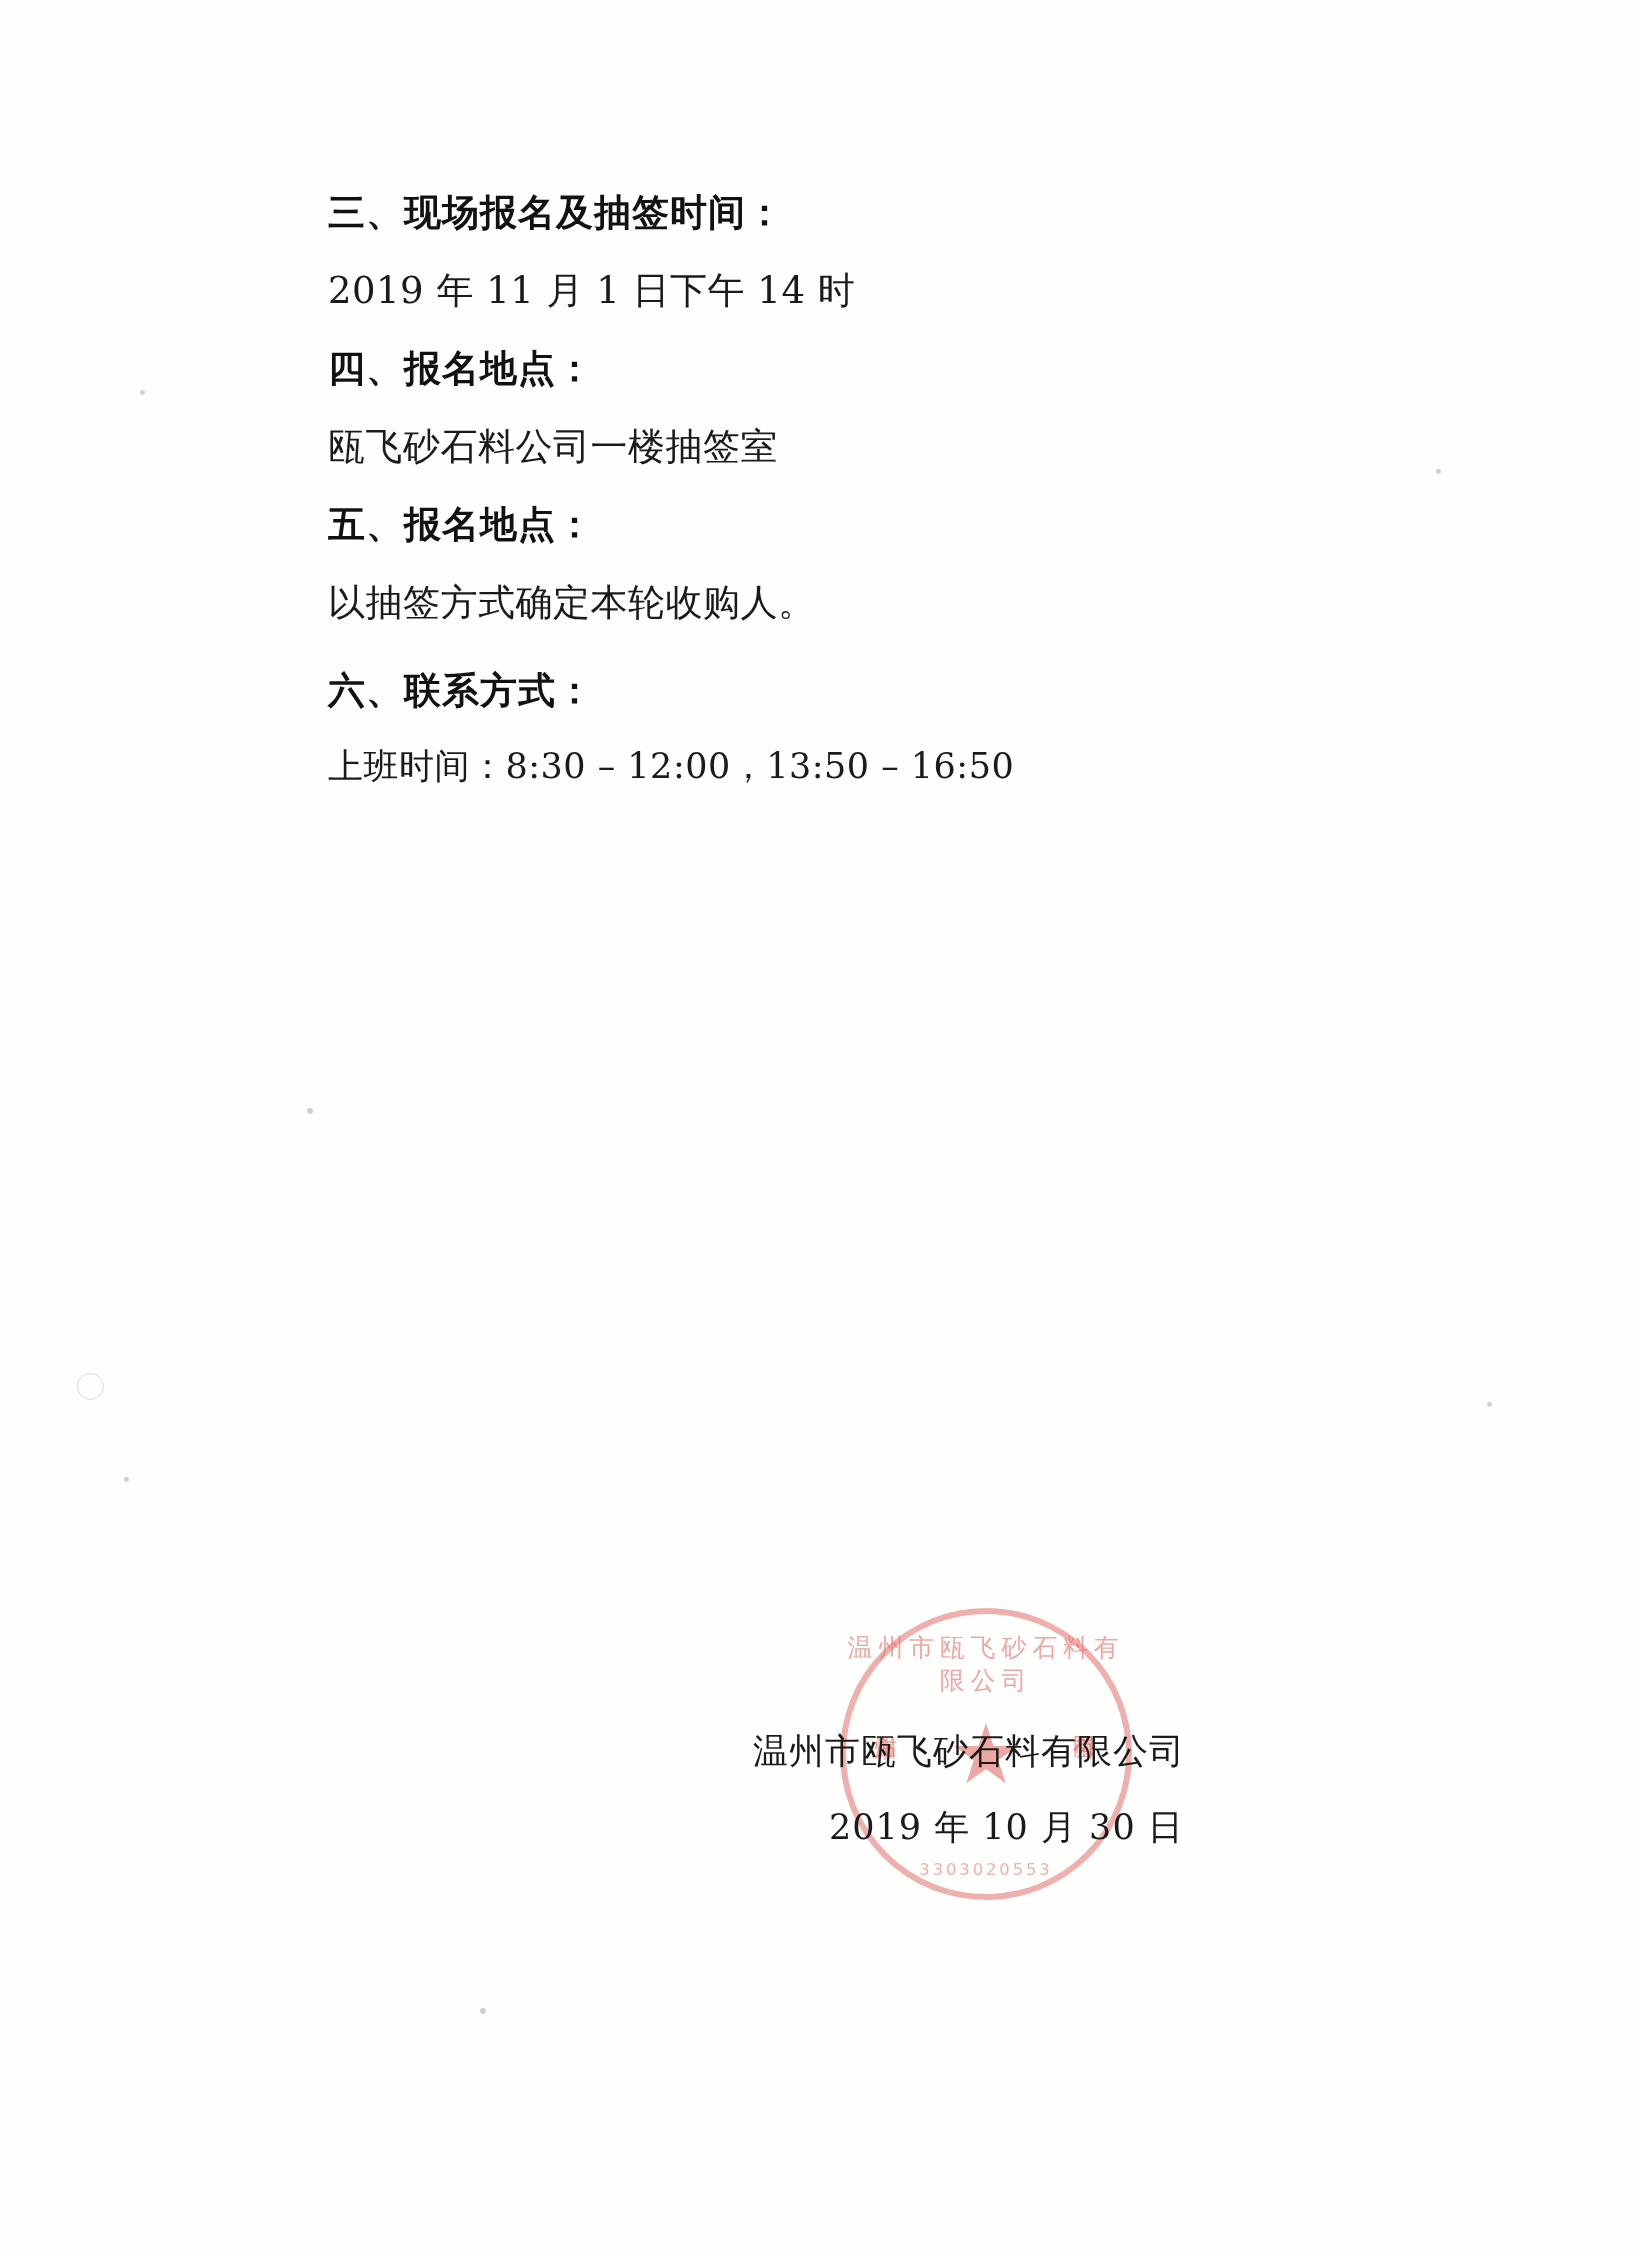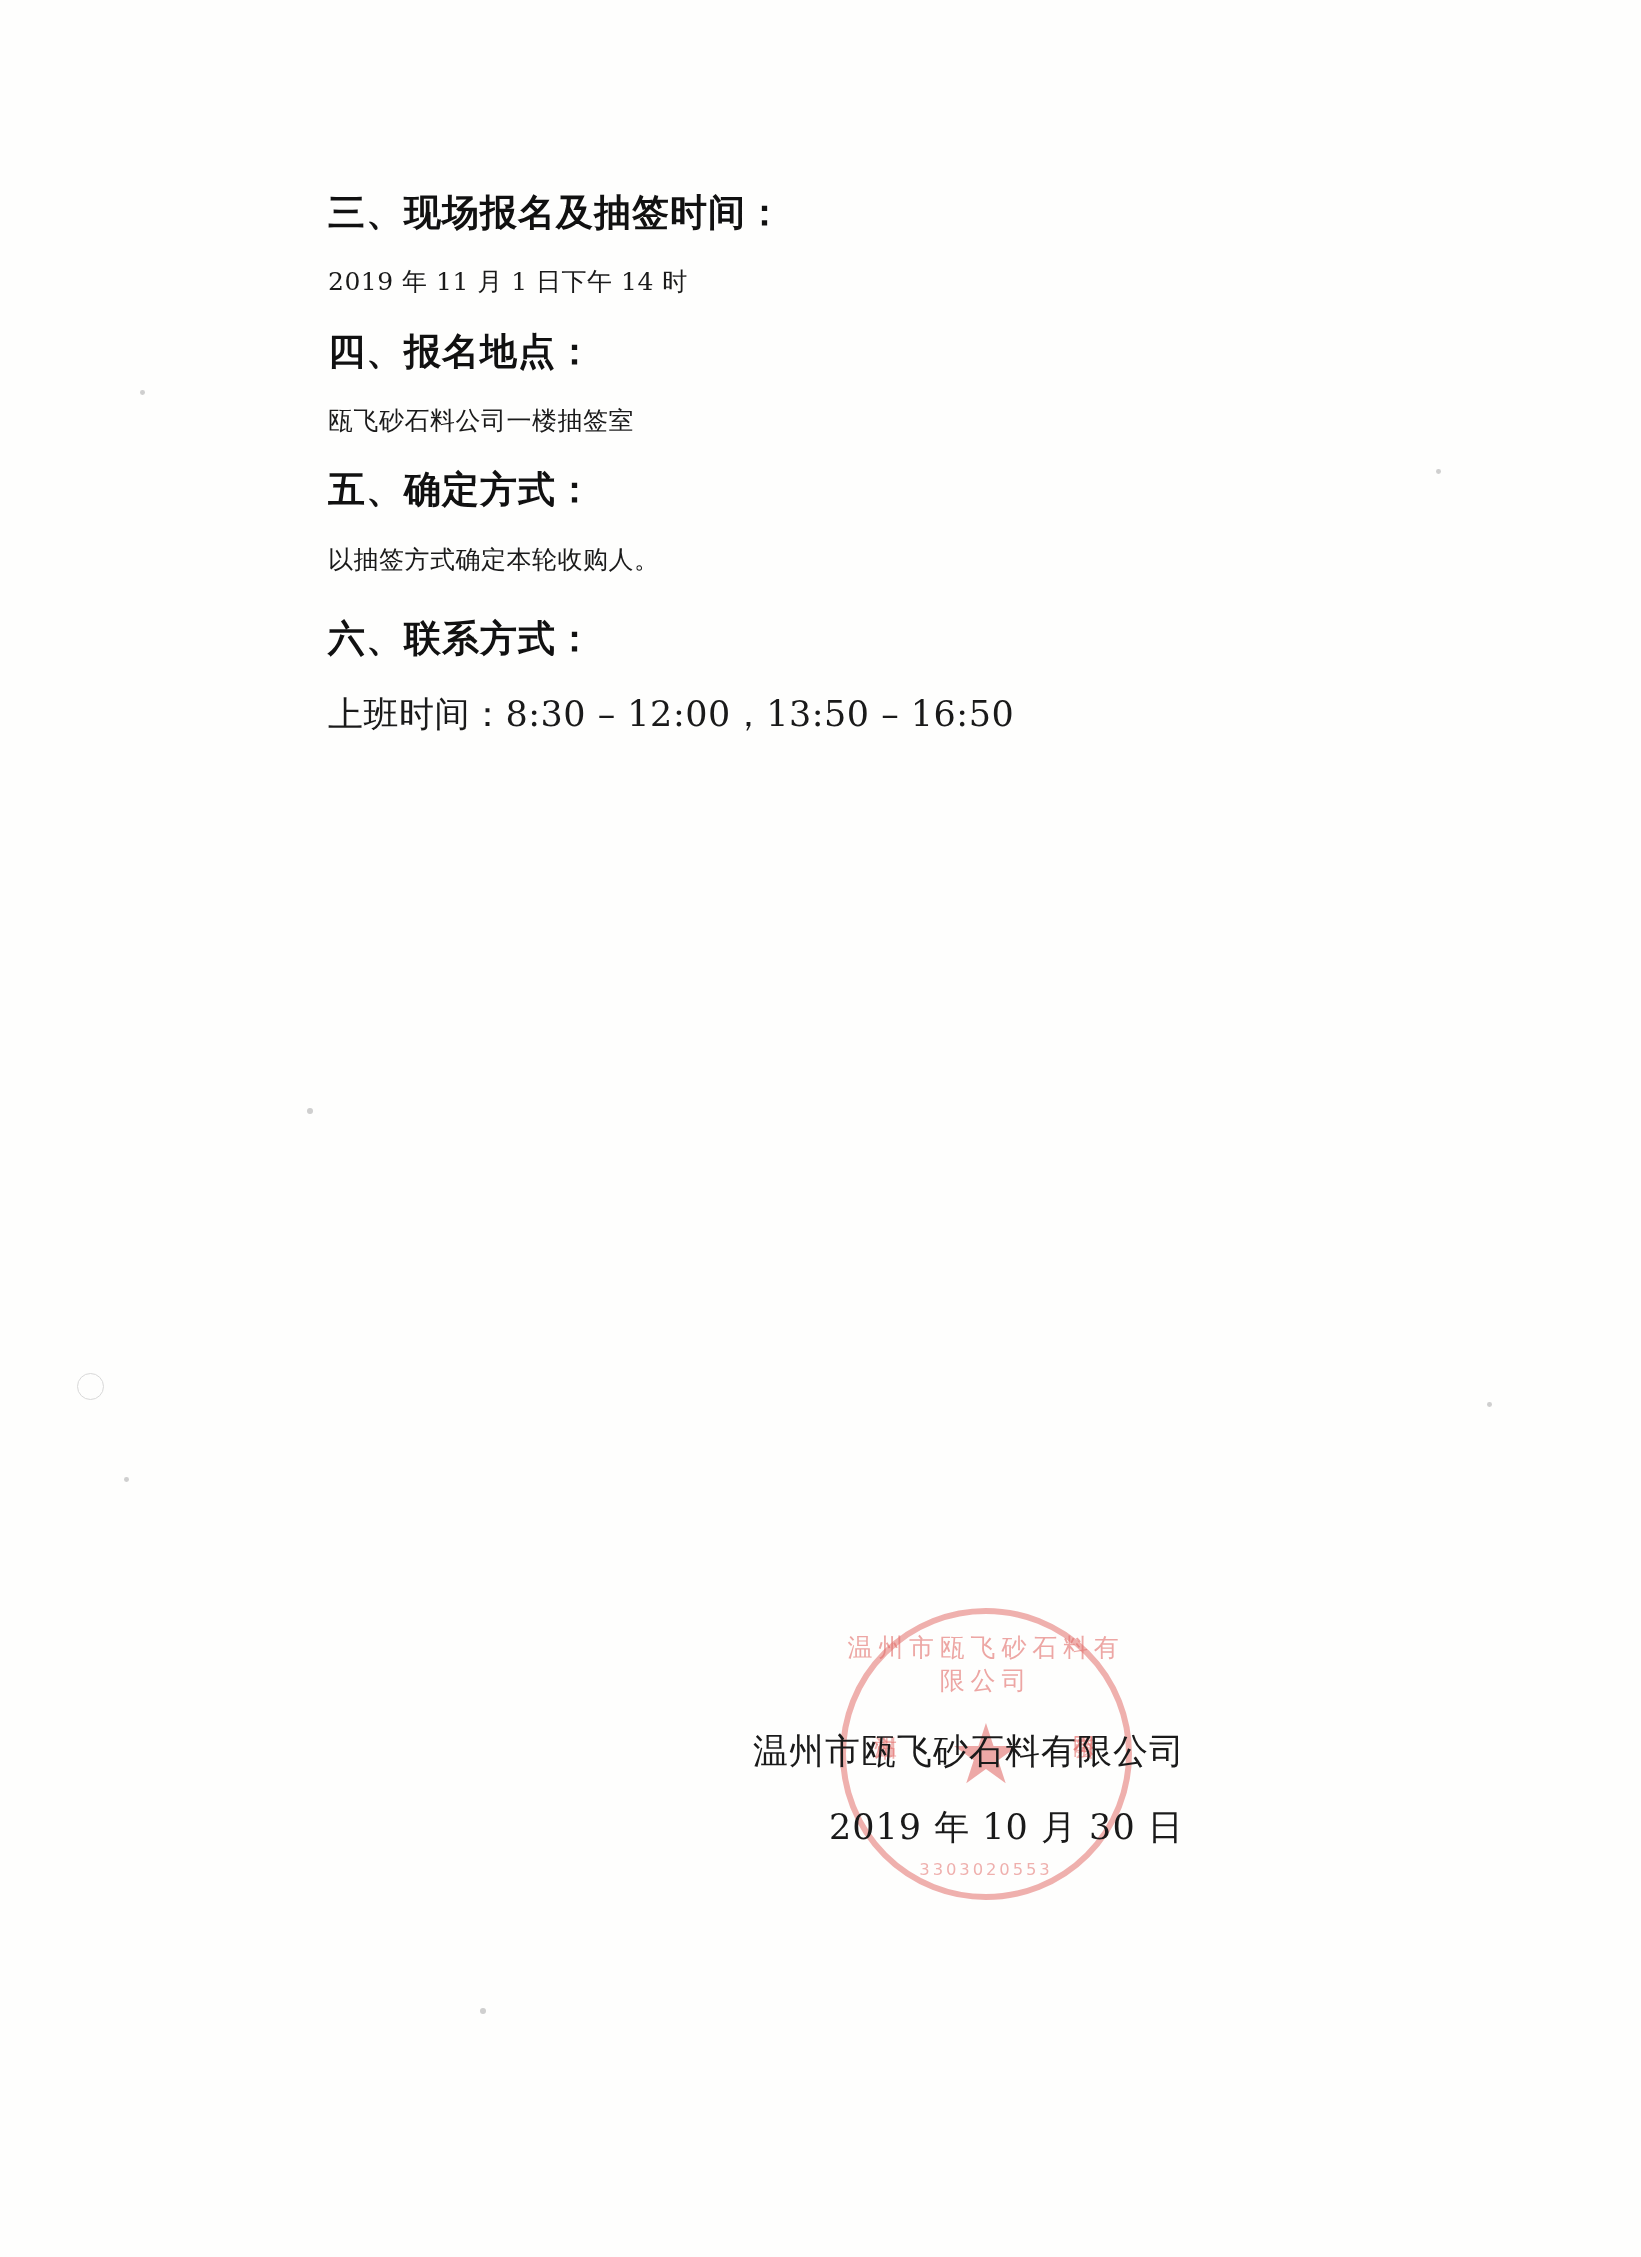--- a/index.html
+++ b/index.html
@@ -34,21 +34,21 @@
     font-weight: bold;
     font-size: 37px;
     color: #111;
     letter-spacing: 1px;
     margin: 8px 0 29px 0;
     line-height: 1.2;
   }
 
   .para {
     font-family: "DejaVu Serif", serif;
-    font-size: 25px;
+    font-size: 37px;
     color: #1a1a1a;
     margin: 0 0 29px 0;
     line-height: 1.45;
     letter-spacing: 0.5px;
   }
 
   .indent {
     text-indent: 70px;
   }
 
@@ -187,21 +187,21 @@
   <div class="speck" style="left:480px; top:2008px; width:5.8px; height:5.8px;"></div>
 
   <div class="content">
 
     <h2 class="heading">三、现场报名及抽签时间：</h2>
     <p class="para">2019 年 11 月 1 日下午 14 时</p>
 
     <h2 class="heading">四、报名地点：</h2>
     <p class="para">瓯飞砂石料公司一楼抽签室</p>
 
-    <h2 class="heading">五、确定方式：</h2>
+    <h2 class="heading">五、报名地点：</h2>
     <p class="para">以抽签方式确定本轮收购人。</p>
 
     <h2 class="heading block-gap">六、联系方式：</h2>
     <p class="contact-line">上班时间：8:30 – 12:00，13:50 – 16:50</p>
 
   </div>
 
   <div class="seal">
     <div class="seal-inner">
       <div class="seal-text-top">温州市瓯飞砂石料有限公司</div>

